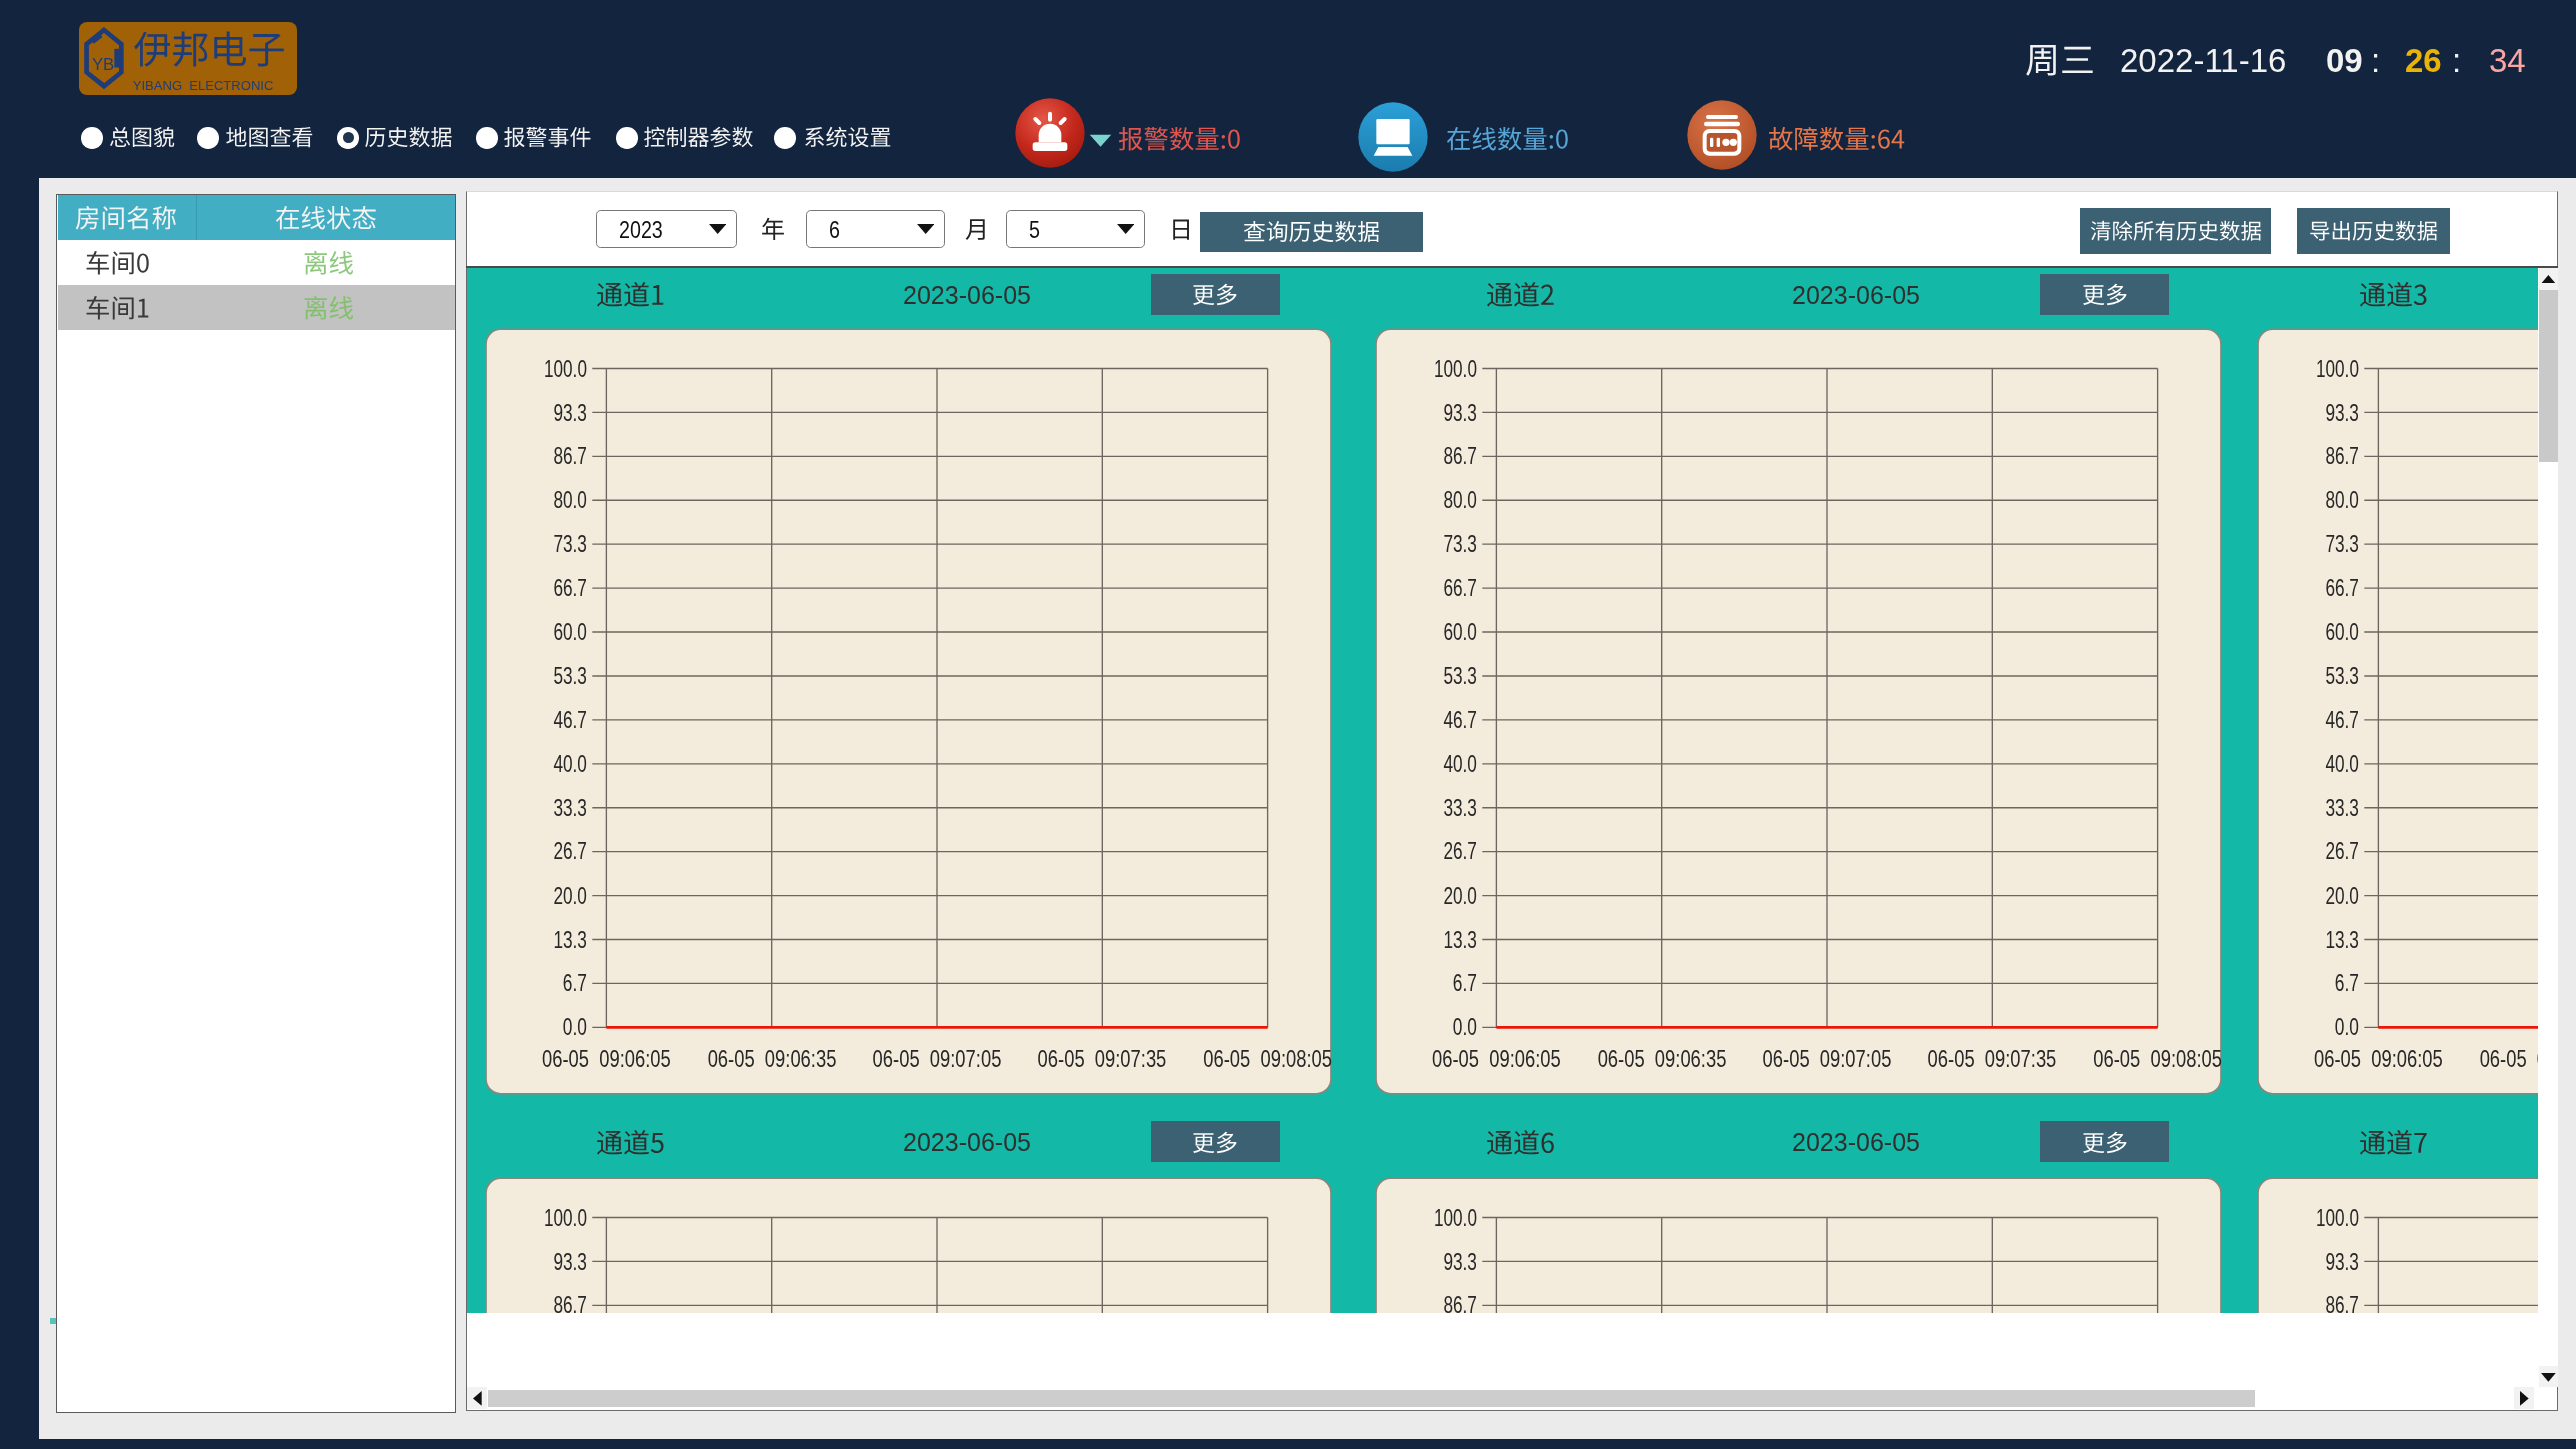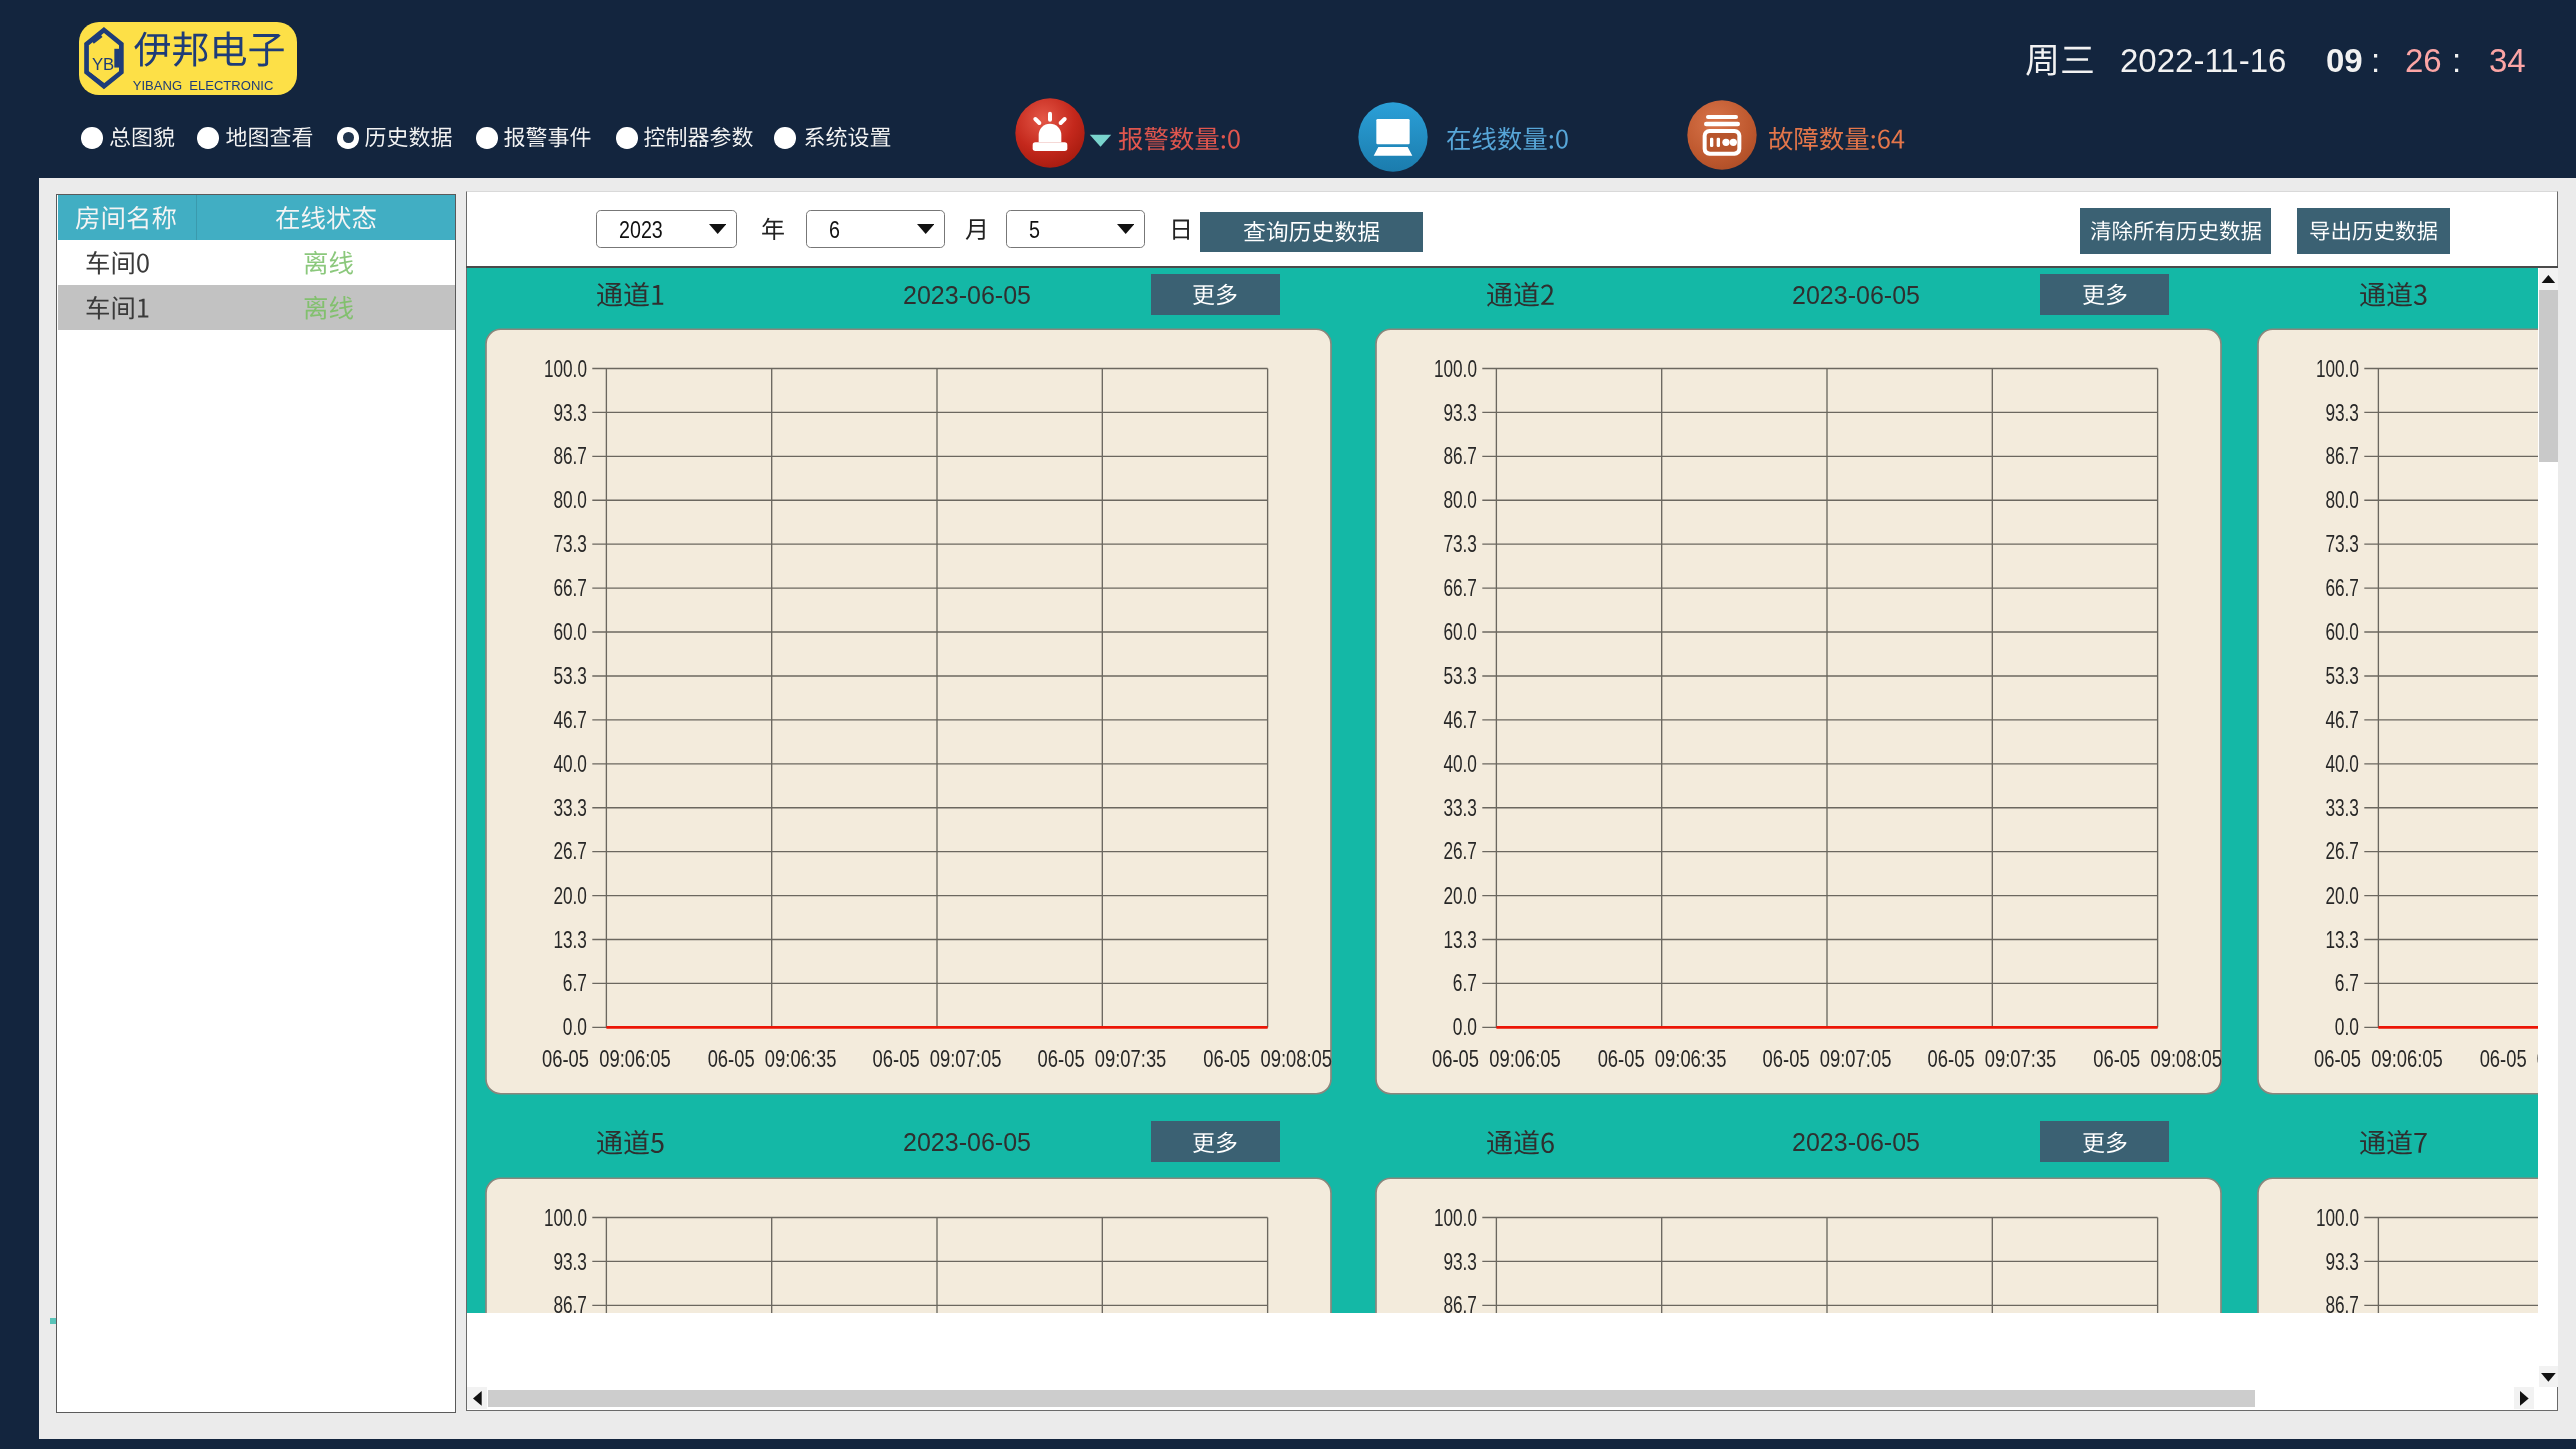--- a/index.html
+++ b/index.html
@@ -68,21 +68,21 @@
       <path id="g901a" d="M65 -757C124 -705 200 -632 235 -585L290 -635C253 -681 176 -751 117 -800ZM256 -465H43V-394H184V-110C140 -92 90 -47 39 8L86 70C137 2 186 -56 220 -56C243 -56 277 -22 318 3C388 45 471 57 595 57C703 57 878 52 948 47C949 27 961 -7 969 -26C866 -16 714 -8 596 -8C485 -8 400 -15 333 -56C298 -79 276 -97 256 -108ZM364 -803V-744H787C746 -713 695 -682 645 -658C596 -680 544 -701 499 -717L451 -674C513 -651 586 -619 647 -589H363V-71H434V-237H603V-75H671V-237H845V-146C845 -134 841 -130 828 -129C816 -129 774 -129 726 -130C735 -113 744 -88 747 -69C814 -69 857 -69 883 -80C909 -91 917 -109 917 -146V-589H786C766 -601 741 -614 712 -628C787 -667 863 -719 917 -771L870 -807L855 -803ZM845 -531V-443H671V-531ZM434 -387H603V-296H434ZM434 -443V-531H603V-443ZM845 -387V-296H671V-387Z"></path>
       <path id="g9053" d="M64 -765C117 -714 180 -642 207 -596L269 -638C239 -684 175 -753 122 -801ZM455 -368H790V-284H455ZM455 -231H790V-147H455ZM455 -504H790V-421H455ZM384 -561V-89H863V-561H624C635 -586 647 -616 659 -645H947V-708H760C784 -741 809 -781 833 -818L759 -840C743 -801 711 -747 684 -708H497L549 -732C537 -763 505 -811 476 -844L414 -817C440 -784 468 -739 481 -708H311V-645H576C570 -618 561 -587 553 -561ZM262 -483H51V-413H190V-102C145 -86 94 -44 42 7L89 68C140 6 191 -47 227 -47C250 -47 281 -17 324 7C393 46 479 57 597 57C693 57 869 51 941 46C942 25 954 -9 962 -27C865 -17 716 -10 599 -10C490 -10 404 -17 340 -52C305 -72 282 -90 262 -100Z"></path>
       <path id="g90a6" d="M268 -839V-706H62V-636H268V-500H81V-433H268C267 -385 264 -338 257 -292H43V-221H242C215 -127 163 -40 61 32C80 44 108 69 121 85C238 -1 294 -107 320 -221H536V-292H333C339 -338 341 -385 342 -433H505V-500H342V-636H527V-706H342V-839ZM574 -782V81H648V-712H851C815 -632 765 -524 717 -440C833 -352 868 -277 868 -214C868 -178 860 -148 836 -136C822 -128 805 -124 786 -123C763 -122 731 -123 697 -126C710 -105 718 -73 719 -53C751 -51 788 -52 816 -54C843 -57 868 -65 886 -76C924 -100 940 -146 939 -207C939 -279 910 -359 796 -450C847 -541 906 -655 952 -751L898 -785L887 -782Z"></path>
       <path id="g91cf" d="M250 -665H747V-610H250ZM250 -763H747V-709H250ZM177 -808V-565H822V-808ZM52 -522V-465H949V-522ZM230 -273H462V-215H230ZM535 -273H777V-215H535ZM230 -373H462V-317H230ZM535 -373H777V-317H535ZM47 -3V55H955V-3H535V-61H873V-114H535V-169H851V-420H159V-169H462V-114H131V-61H462V-3Z"></path>
       <path id="g95f4" d="M91 -615V80H168V-615ZM106 -791C152 -747 204 -684 227 -644L289 -684C265 -726 211 -785 164 -827ZM379 -295H619V-160H379ZM379 -491H619V-358H379ZM311 -554V-98H690V-554ZM352 -784V-713H836V-11C836 2 832 6 819 7C806 7 765 8 723 6C733 25 743 57 747 75C808 75 851 75 878 63C904 50 913 31 913 -11V-784Z"></path>
       <path id="g9664" d="M474 -221C440 -149 389 -74 336 -22C353 -12 382 8 394 19C445 -36 502 -122 541 -202ZM764 -200C817 -136 879 -47 907 10L967 -25C938 -81 877 -166 820 -229ZM78 -800V77H145V-732H274C250 -665 219 -576 189 -505C266 -426 285 -358 285 -303C285 -271 279 -244 262 -233C254 -226 243 -224 229 -223C213 -222 191 -222 167 -225C178 -205 184 -177 185 -158C209 -157 236 -157 257 -159C278 -162 297 -168 311 -179C340 -199 352 -241 352 -296C351 -358 333 -430 256 -513C292 -592 331 -691 362 -774L314 -803L303 -800ZM371 -345V-276H634V-7C634 6 630 11 614 11C600 12 551 12 495 10C507 30 517 59 521 79C593 79 639 78 668 66C697 55 706 34 706 -7V-276H954V-345H706V-467H860V-533H465V-467H634V-345ZM661 -847C595 -727 470 -611 344 -546C362 -532 383 -509 394 -492C493 -549 590 -634 664 -730C749 -624 835 -557 924 -501C935 -522 957 -546 975 -561C882 -611 789 -678 702 -784L725 -822Z"></path>
       <path id="g969c" d="M495 -320H805V-253H495ZM495 -433H805V-368H495ZM425 -485V-201H619V-130H354V-66H619V79H693V-66H957V-130H693V-201H877V-485ZM589 -825C597 -805 606 -781 614 -759H396V-698H545L486 -682C497 -658 509 -626 516 -603H353V-542H952V-603H782L821 -678L748 -695C740 -669 724 -632 710 -603H547L585 -615C578 -636 562 -672 549 -698H914V-759H689C680 -784 667 -818 655 -844ZM70 -800V77H138V-732H278C255 -665 224 -577 192 -505C270 -426 289 -357 290 -302C290 -271 284 -244 268 -233C259 -226 247 -224 234 -223C217 -222 195 -222 172 -225C183 -205 190 -177 191 -158C214 -157 241 -157 262 -159C283 -162 301 -167 316 -178C345 -199 357 -241 357 -295C357 -358 339 -431 261 -514C297 -593 336 -691 367 -773L318 -803L307 -800Z"></path>
     </defs>
   </svg>
 <div style="position:absolute;left:39px;top:178px;width:2537px;height:1261px;background:#ebebeb"></div>
-<div style="position:absolute;left:79px;top:22px;width:218px;height:73px;background:#fde047;border-radius:20px">
+<div style="position:absolute;left:79px;top:22px;width:218px;height:73px;background:#a16207;border-radius:8px">
 <svg width="218" height="73" viewBox="0 0 325 109" style="position:absolute">
 <g stroke="#1e3c78" fill="none">
 <path d="M37 12 L63 33 L63 75 L37 96 L11 75 L11 33 Z" stroke-width="7"></path>
 <path d="M20 30 L33 20" stroke-width="6"></path>
 <path d="M16 79 L36 94" stroke-width="6"></path>
 <path d="M56 40 L56 68" stroke-width="7"></path>
 </g>
 <text x="19" y="71" font-size="25" fill="#1e3c78" font-family="Liberation Sans">YB</text>
 <text x="80" y="102" font-size="19.5" fill="#1e3c78" font-family="Liberation Sans">YIBANG&nbsp;&nbsp;ELECTRONIC</text>
 </svg>
@@ -218,21 +218,21 @@
     <use href="#g36" x="4278"></use>
     <use href="#g34" x="4833"></use>
   </svg>
 <svg class="ct" style="left:2025px;top:42px;width:70px;height:35px;color:#f2f2f2" viewBox="0 -880 2000 1000">
     <use href="#g5468" x="0"></use>
     <use href="#g4e09" x="1000"></use>
   </svg>
 <div style="position:absolute;left:2120px;top:60px;transform:translateY(-50%) ;font-size:33px;color:#f2f2f2;font-weight:400;white-space:nowrap;line-height:1">2022-11-16</div>
 <div style="position:absolute;left:2326px;top:60px;transform:translateY(-50%) ;font-size:33px;color:#f2f2f2;font-weight:700;white-space:nowrap;line-height:1">09</div>
 <div style="position:absolute;left:2371px;top:60px;transform:translateY(-50%) ;font-size:33px;color:#f2f2f2;font-weight:400;white-space:nowrap;line-height:1">:</div>
-<div style="position:absolute;left:2405px;top:60px;transform:translateY(-50%) ;font-size:33px;color:#fca5a5;font-weight:400;white-space:nowrap;line-height:1">26</div>
+<div style="position:absolute;left:2405px;top:60px;transform:translateY(-50%) ;font-size:33px;color:#eab308;font-weight:700;white-space:nowrap;line-height:1">26</div>
 <div style="position:absolute;left:2452px;top:60px;transform:translateY(-50%) ;font-size:33px;color:#f2f2f2;font-weight:400;white-space:nowrap;line-height:1">:</div>
 <div style="position:absolute;left:2489px;top:60px;transform:translateY(-50%) ;font-size:33px;color:#fca5a5;font-weight:400;white-space:nowrap;line-height:1">34</div>
 <div style="position:absolute;left:56px;top:194px;width:400px;height:1219px;background:#fff;border:1.3px solid #5a5a5a"></div>
 <div style="position:absolute;left:58px;top:195px;width:397px;height:45px;background:#41aec3"></div>
 <div style="position:absolute;left:196px;top:195px;width:1.3px;height:45px;background:#3a9aad"></div>
 <svg class="ct" style="left:75px;top:205px;width:102px;height:25.5px;color:#f4f4f4" viewBox="0 -880 4000 1000">
     <use href="#g623f" x="0"></use>
     <use href="#g95f4" x="1000"></use>
     <use href="#g540d" x="2000"></use>
     <use href="#g79f0" x="3000"></use>

